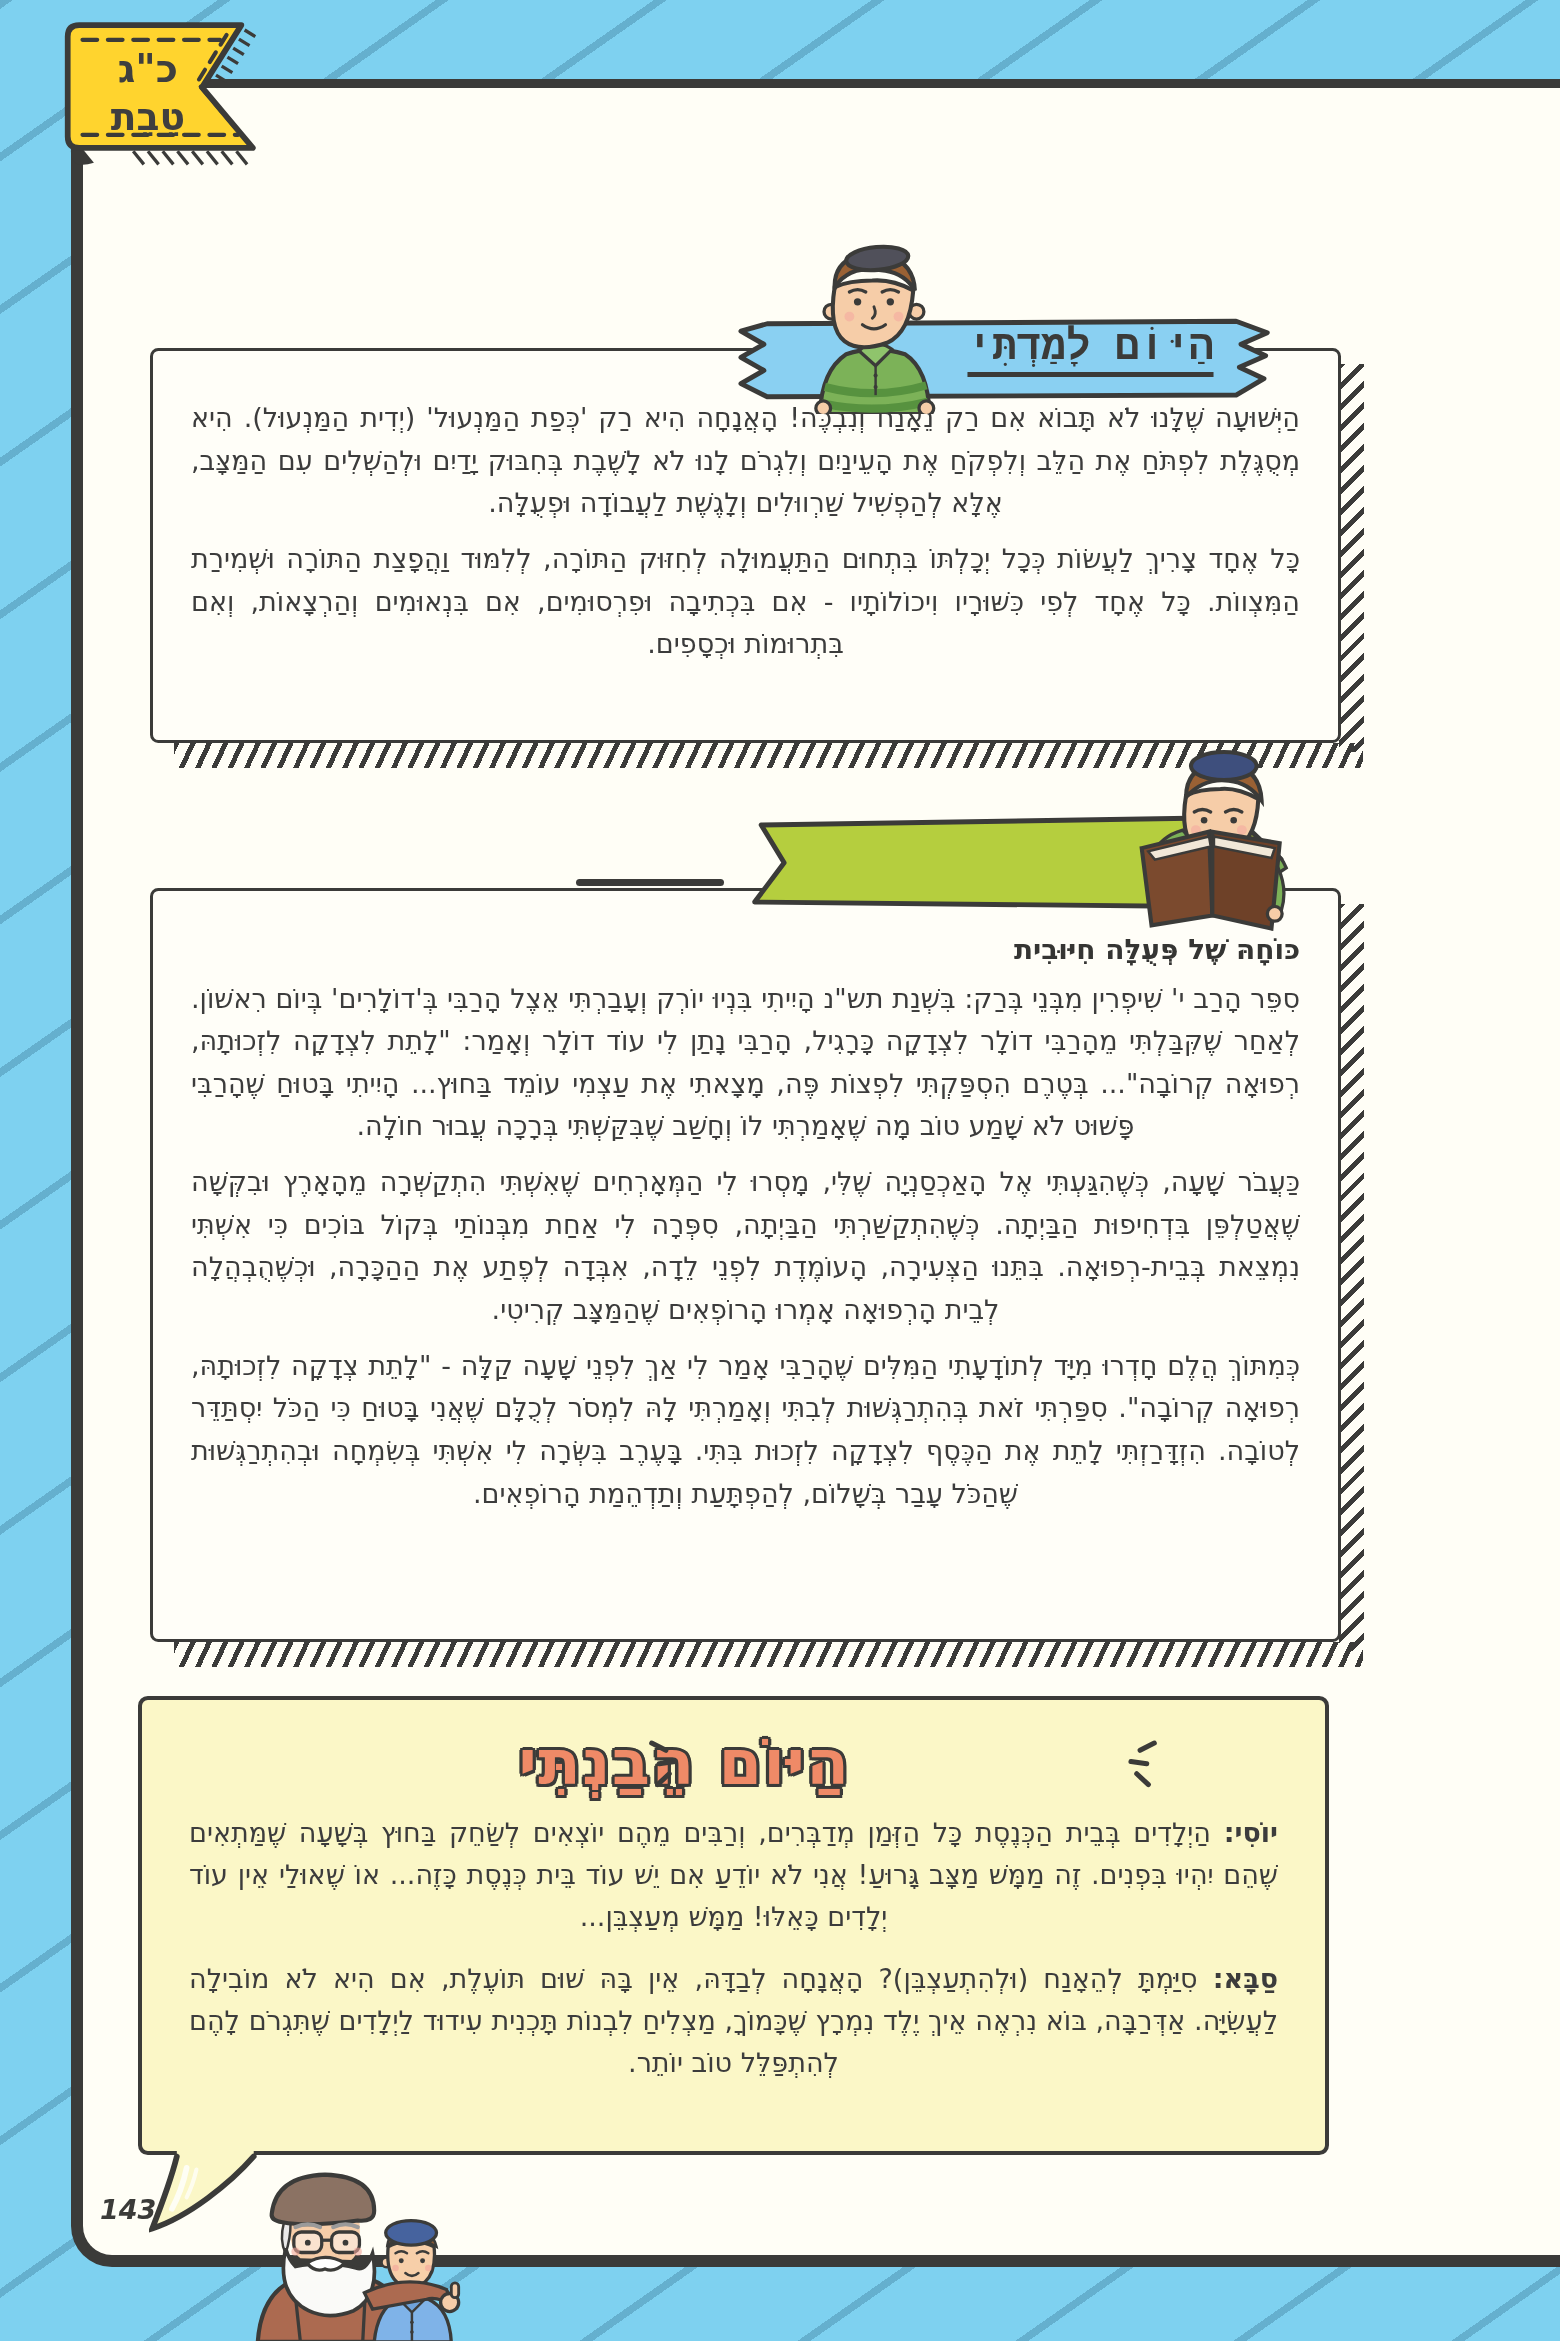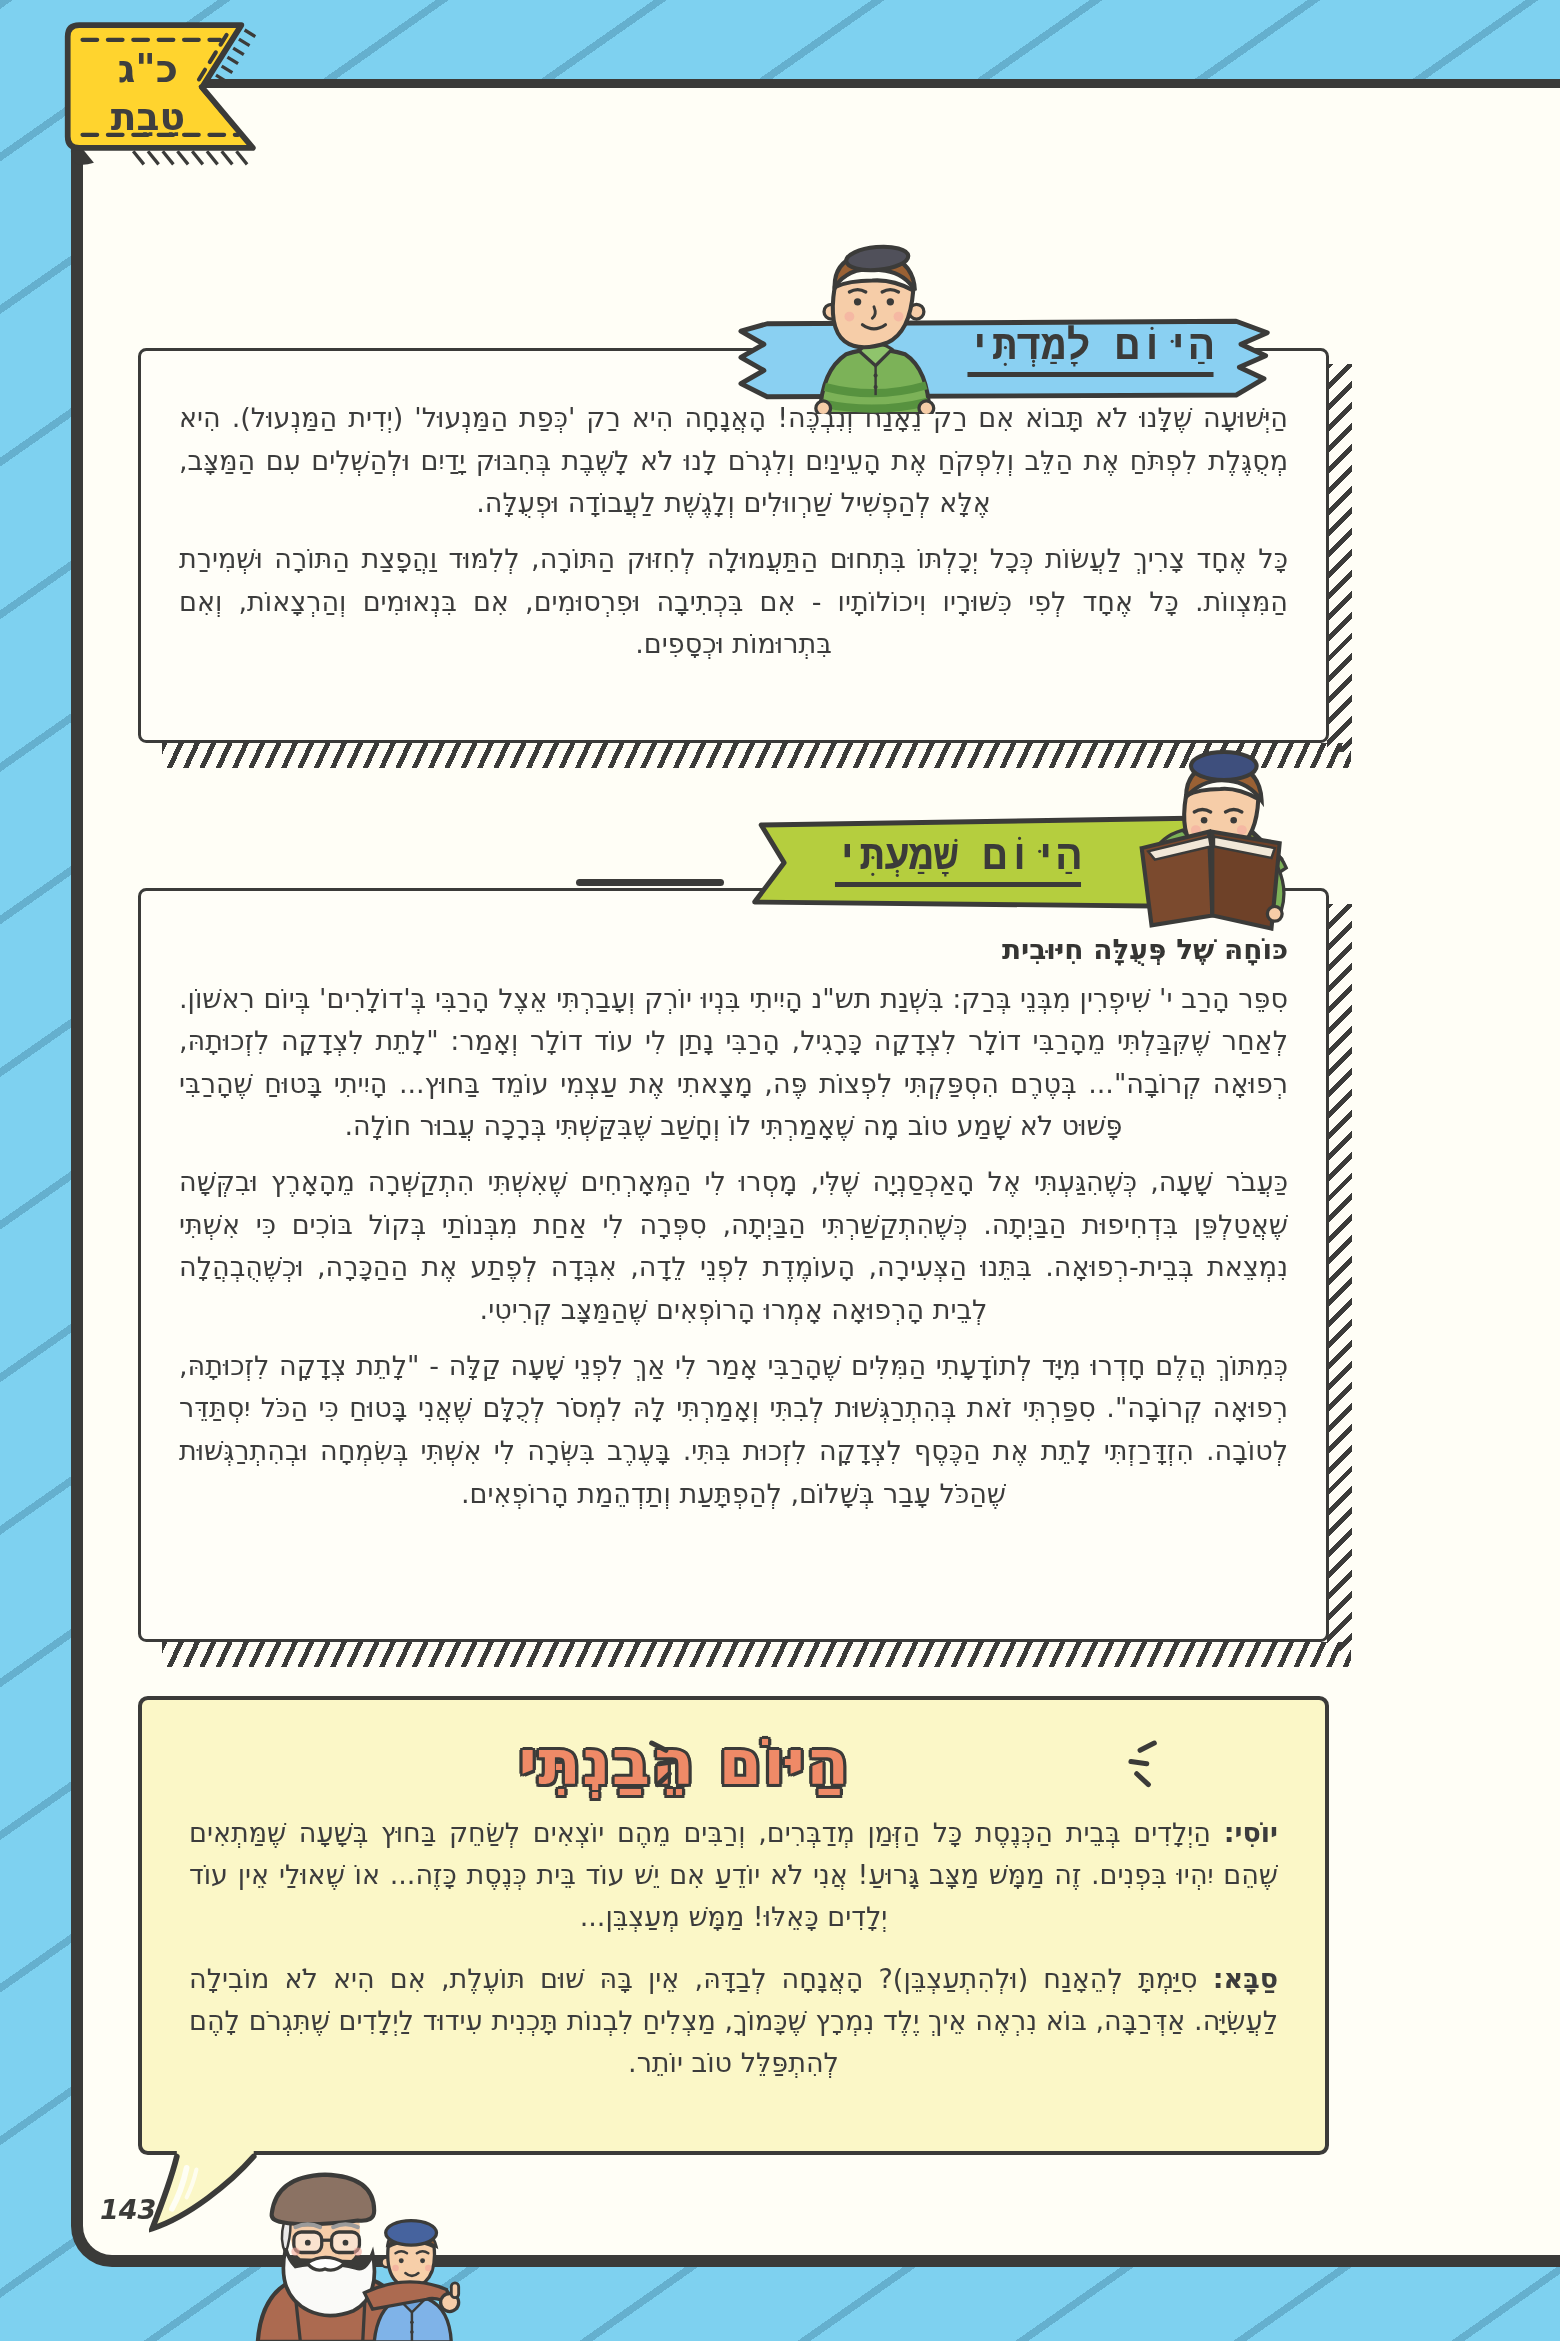--- a/index.html
+++ b/index.html
@@ -6,21 +6,21 @@
   body{font-family:"DejaVu Sans","Liberation Sans",sans-serif;}
   #canvas{position:relative;width:1561px;height:2342px;overflow:hidden;
     background-color:#7ED1F0;
     background-image:repeating-linear-gradient(145deg,rgba(70,135,165,.45) 0 7.4px,transparent 7.4px 125px);}
   
   .page{position:absolute;left:71px;top:79px;width:1490px;height:2188px;box-sizing:border-box;
     background:#FFFEF6;border-left:12.3px solid #3B3B39;border-top:9px solid #3B3B39;
     border-bottom:12.3px solid #3B3B39;border-radius:31px 0 0 41px;}
   
   .sketchbox{position:absolute;box-sizing:border-box;background:#FFFEF8;border:3.3px solid #3B3B39;
-    border-radius:8.2px;color:#3C3C3C;overflow:visible;}
+    border-radius:8.2px;color:#3C3C3C;overflow:visible;margin-left:12px;}
   .hatch{background:repeating-linear-gradient(115deg,#3B3B39 0 4.9px,transparent 4.9px 15.6px);}
   .hatch-r{position:absolute;right:-26px;top:13px;bottom:-11.5px;width:24.6px;
     background:repeating-linear-gradient(135deg,#3B3B39 0 4.9px,transparent 4.9px 14.8px);}
   .hatch-b{position:absolute;left:21.3px;right:-24.6px;bottom:-28px;height:24.6px;
     background:repeating-linear-gradient(115deg,#3B3B39 0 4.9px,transparent 4.9px 14.8px);}
   .boxinner{position:relative;direction:rtl;padding:46px 38px 21.3px;overflow:hidden;height:100%;box-sizing:border-box;}
   .boxinner p{margin:0 0 13px;font-size:27px;line-height:1.58;text-align:justify;text-align-last:center;}
   .story-title{font-weight:bold;font-size:28px;margin:0 0 11.5px;text-align:right;color:#353533;}
   .speaker{font-weight:bold;}
   
@@ -121,21 +121,20 @@
       <p>הַיְּשׁוּעָה שֶׁלָּנוּ לֹא תָּבוֹא אִם רַק נֵאָנַח וְנִבְכֶּה! הָאֲנָחָה הִיא רַק 'כְּפַת הַמַּנְעוּל' (יְדִית הַמַּנְעוּל). הִיא מְסֻגֶּלֶת לִפְתֹּחַ אֶת הַלֵּב וְלִפְקֹחַ אֶת הָעֵינַיִם וְלִגְרֹם לָנוּ לֹא לָשֶׁבֶת בְּחִבּוּק יָדַיִם וּלְהַשְׁלִים עִם הַמַּצָּב, אֶלָּא לְהַפְשִׁיל שַׁרְווּלִים וְלָגֶשֶׁת לַעֲבוֹדָה וּפְעֻלָּה.</p>
       <p>כָּל אֶחָד צָרִיךְ לַעֲשׂוֹת כְּכָל יְכָלְתּוֹ בִּתְחוּם הַתַּעֲמוּלָה לְחִזּוּק הַתּוֹרָה, לְלִמּוּד וַהֲפָצַת הַתּוֹרָה וּשְׁמִירַת הַמִּצְווֹת. כָּל אֶחָד לְפִי כִּשּׁוּרָיו וִיכוֹלוֹתָיו - אִם בִּכְתִיבָה וּפִרְסוּמִים, אִם בִּנְאוּמִים וְהַרְצָאוֹת, וְאִם בִּתְרוּמוֹת וּכְסָפִים.</p>
     </div>
   </div>
 
   <div class="rib-line" style="left:576px;top:879px;width:148px;"></div>
   <div class="ribbon" style="left:712px;top:815px;width:574px;height:97px;z-index:3;">
     <svg width="574" height="97" viewBox="0 0 700 118">
       <path d="M60,12 L640,3 L694,54 L652,112 L52,106 L88,58 Z" fill="#B5CE3E" stroke="#3B3B39" stroke-width="6" stroke-linejoin="round"></path>
     </svg>
-    <div class="ribbon-label" style="left:74px;width:344px;top:19.7px;direction:rtl;">הַיּוֹם שָׁמַעְתִּי</div>
   </div>
   <div class="rib-shadow hatch" style="left:742px;top:912px;width:517px;"></div>
 
   <div style="position:absolute;left:1117px;top:743px;z-index:4;">
     <svg width="189" height="193" viewBox="0 0 230 235">
       <path d="M44,136 Q52,114 80,106 L96,124 L62,144 Z" fill="#7CB258" stroke="#3B3B39" stroke-width="4"></path>
       <path d="M176,126 Q198,132 206,152 L188,164 L168,132 Z" fill="#7CB258" stroke="#3B3B39" stroke-width="4"></path>
       <path d="M196,152 Q208,178 200,204 L182,198 Q190,172 182,158 Z" fill="#7CB258" stroke="#3B3B39" stroke-width="4"></path>
       <path d="M84,64 Q76,112 96,128 Q116,140 146,128 Q170,114 172,68 Q146,54 126,56 Q100,56 84,64 Z" fill="#F6CDA8" stroke="#3B3B39" stroke-width="5"></path>
       <path d="M84,66 Q84,26 130,24 Q174,28 176,70 Q160,48 136,46 Q106,42 84,66 Z" fill="#9A6134" stroke="#3B3B39" stroke-width="5"></path>

